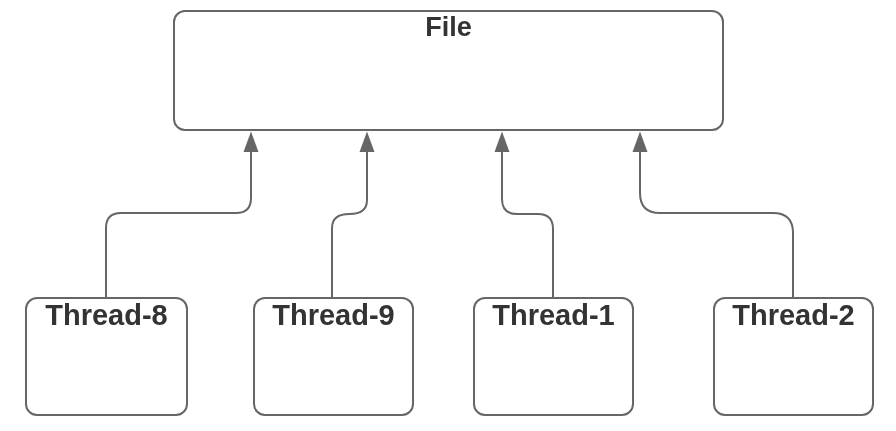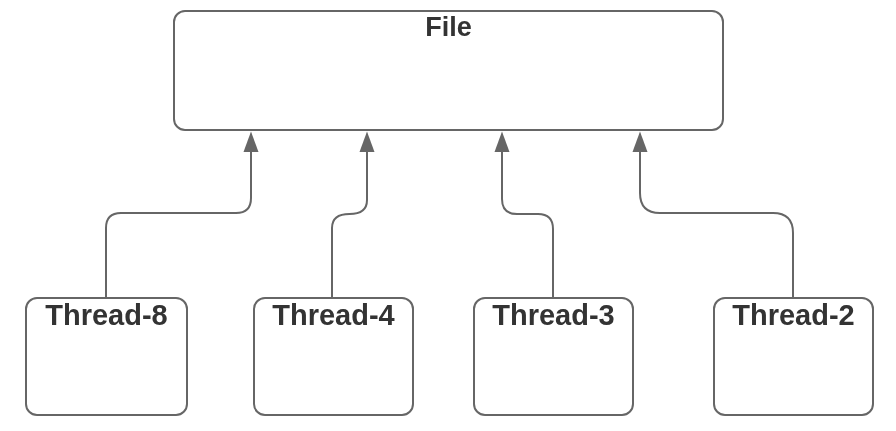--- a/index.html
+++ b/index.html
@@ -95,24 +95,24 @@
 
   <div class="node node-file">
     <span>File</span>
   </div>
 
   <div class="node node-thread t0">
     <span>Thread-8</span>
   </div>
 
   <div class="node node-thread t1">
-    <span>Thread-4</span>
+    <span>Thread-9</span>
   </div>
 
   <div class="node node-thread t2">
-    <span>Thread-3</span>
+    <span>Thread-1</span>
   </div>
 
   <div class="node node-thread t3">
     <span>Thread-2</span>
   </div>
 
 </div>
 
 </body></html>

